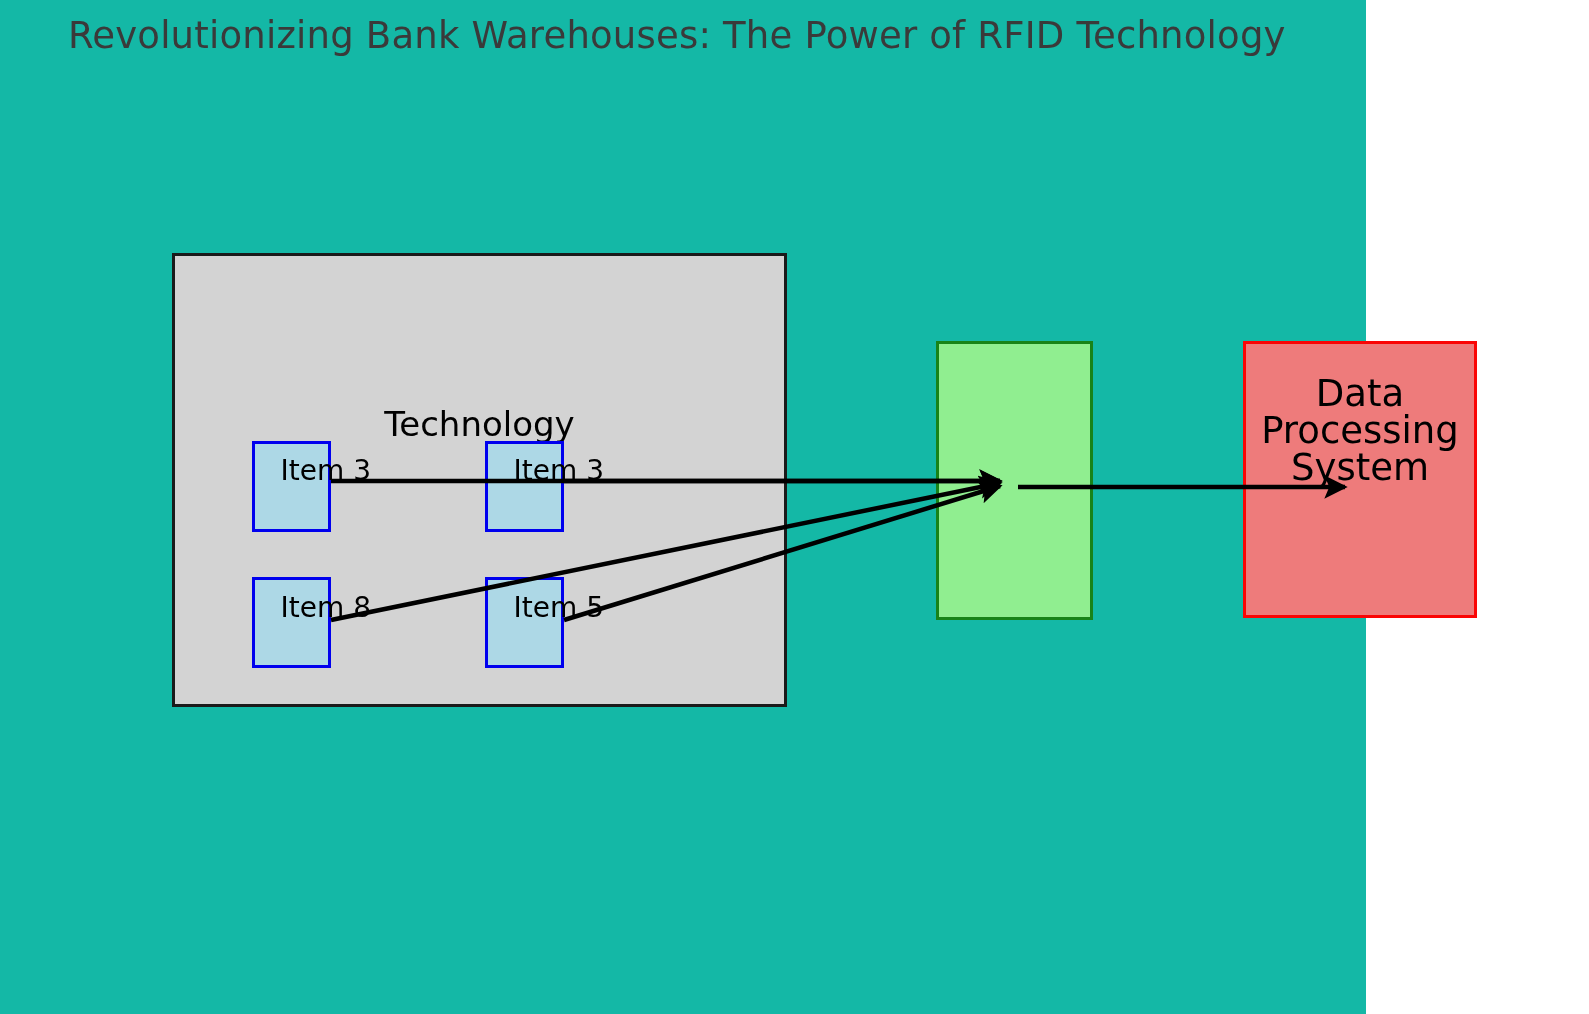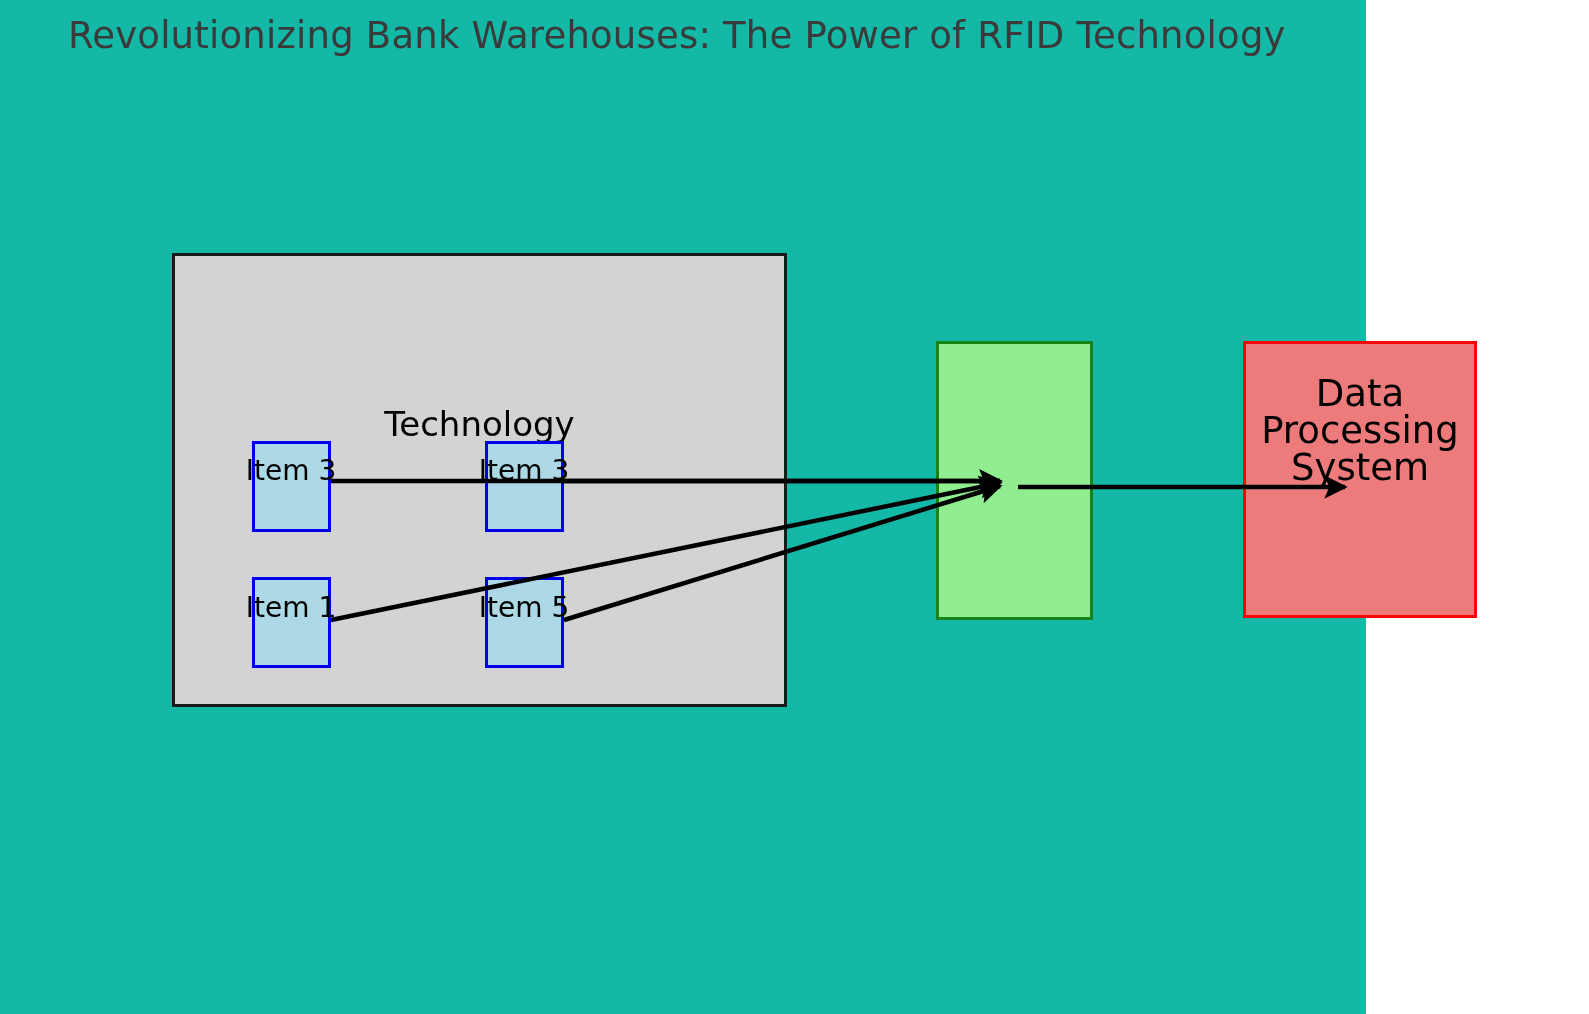--- a/index.html
+++ b/index.html
@@ -61,21 +61,21 @@
     height: 91px;
     background: #add8e6;
     border: 3px solid #0000ee;
     box-sizing: border-box;
   }
   .item-label {
     position: absolute;
     font-size: 28px;
     color: #000000;
     white-space: nowrap;
-    text-align: center;
+    text-align: right;
     width: 160px;
     pointer-events: none;
   }
   .node-box {
     position: absolute;
     box-sizing: border-box;
   }
   .node-rfid {
     left: 936px;
     top: 341px;
@@ -133,21 +133,21 @@
     <span>Technology</span>
   </div>
 
   <div class="item-box" style="left:252px; top:441px;"></div>
   <div class="item-box" style="left:485px; top:441px;"></div>
   <div class="item-box" style="left:252px; top:577px;"></div>
   <div class="item-box" style="left:485px; top:577px;"></div>
 
   <div class="item-label" style="left:211px; top:454px;">Item 3</div>
   <div class="item-label" style="left:444px; top:454px;">Item 3</div>
-  <div class="item-label" style="left:211px; top:591px;">Item 1</div>
+  <div class="item-label" style="left:211px; top:591px;">Item 8</div>
   <div class="item-label" style="left:444px; top:591px;">Item 5</div>
 
   <div class="node-box node-rfid"></div>
   <div class="node-box node-dps"></div>
 
   <div class="node-label label-dps">Data
 Processing
 System</div>
 
   <svg class="links" viewBox="0 0 1589 1014">

